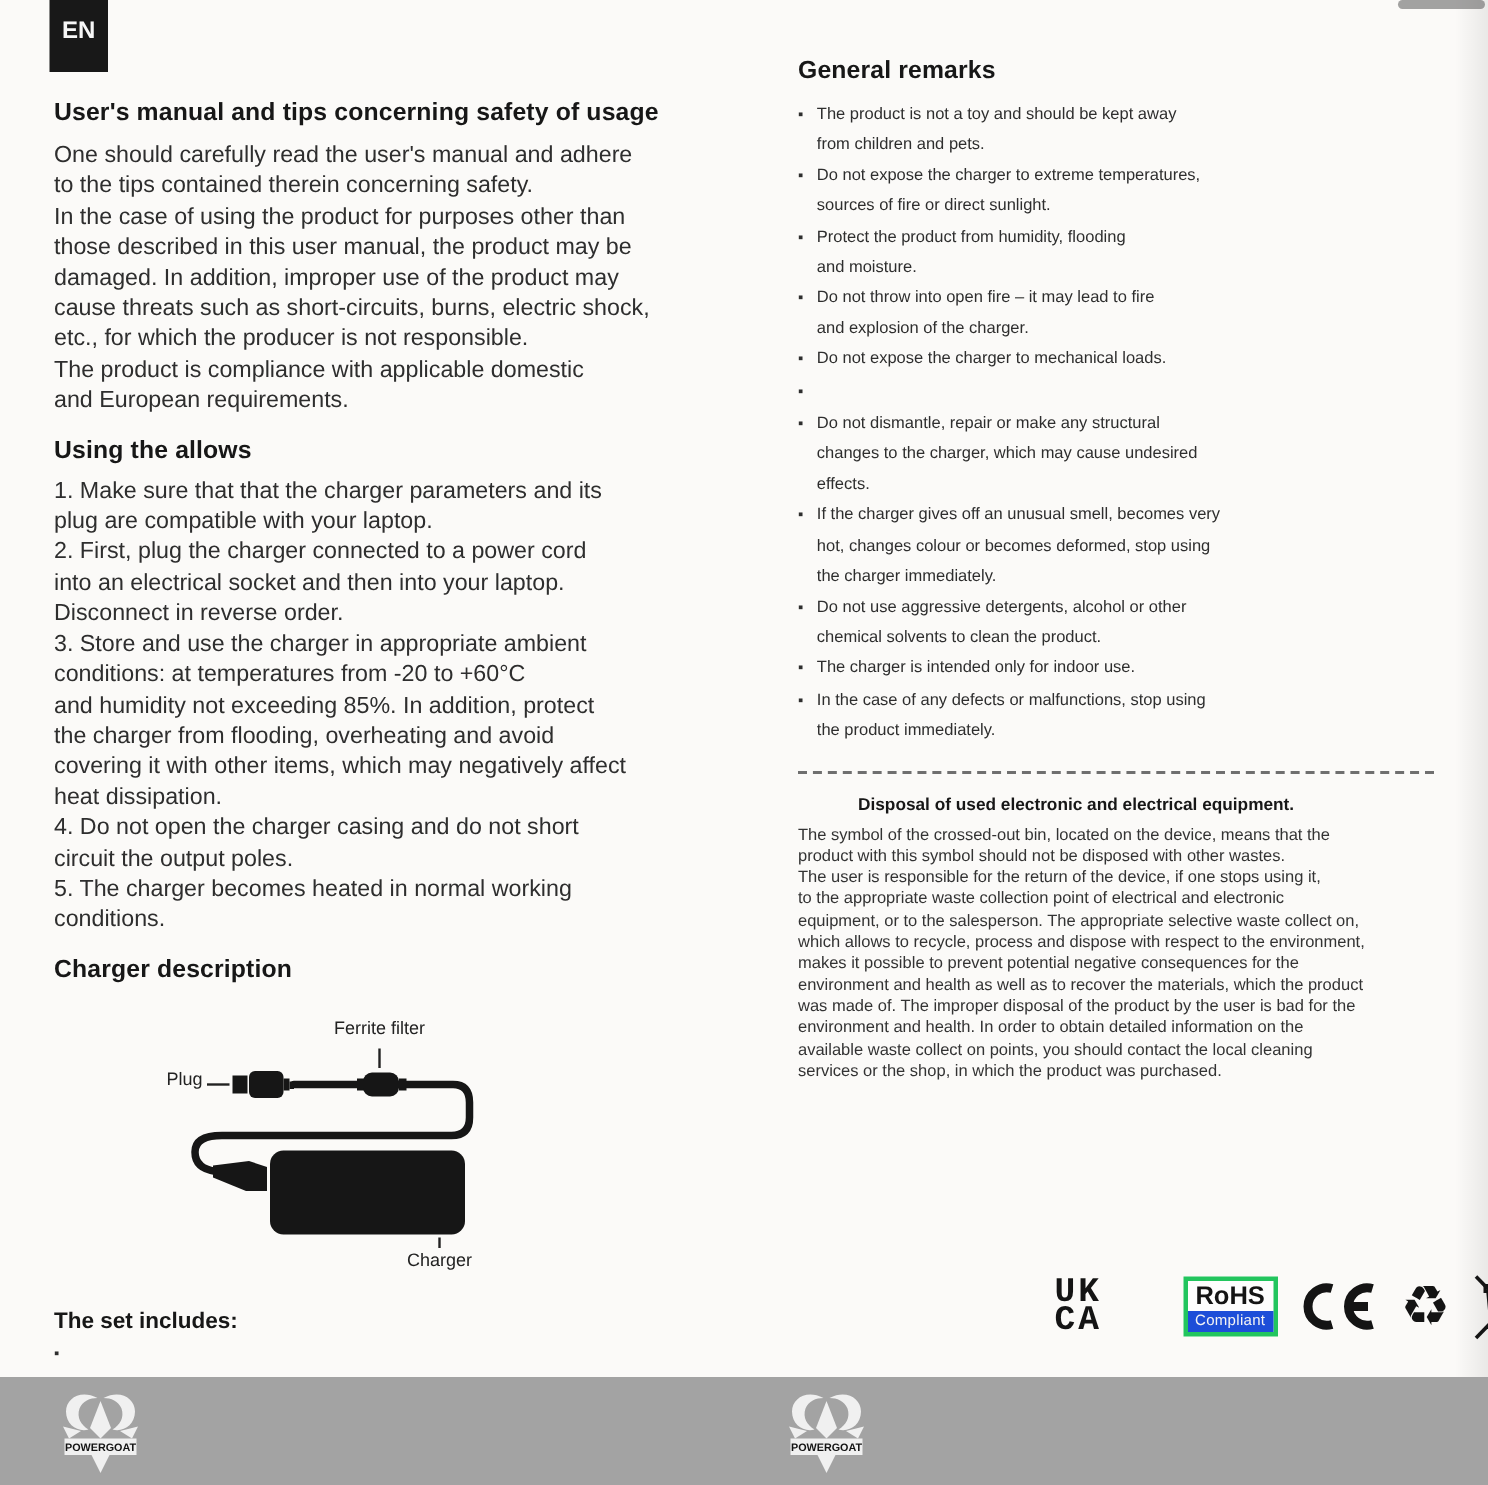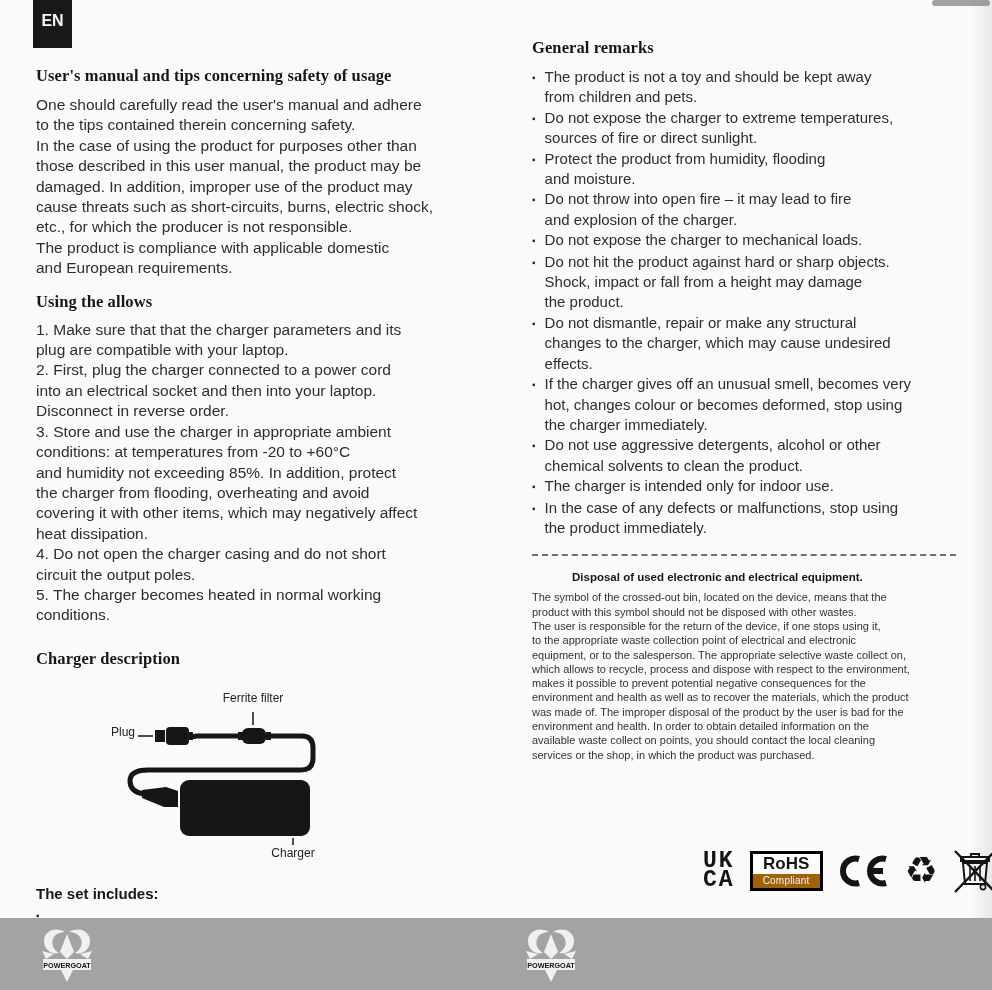--- a/index.html
+++ b/index.html
@@ -15,61 +15,61 @@
   .corner-smudge { position:absolute; right:2px; top:0; width:58px; height:6px;
     background:#5a5a5a; opacity:.55; border-radius:3px; }
 
   .en-badge { position:absolute; left:33px; top:0; width:39px; height:48px;
     background:#181818; color:#f6f6f6; font-weight:bold; font-size:16px;
     display:flex; align-items:flex-end; justify-content:center; padding-bottom:18px; }
 
   .col-left  { position:absolute; left:36px;  top:66px; width:478px; }
   .col-right { position:absolute; left:532px; top:38px; width:436px; }
 
-  h2.sec { font-size:16.5px; font-weight:bold; color:#171717; letter-spacing:.1px;font-family:Liberation Serif, serif; }
+  h2.sec { font-size:16.5px; font-weight:bold; color:#171717; letter-spacing:.1px; }
   .body-text { font-size:15.5px; line-height:20.4px; white-space:pre-line; color:#2e2e2e; }
 
   .col-left h2.first { margin-bottom:9px; }
   .col-left .usage-h { margin-top:13px; margin-bottom:8px; }
-  .col-left .desc-h  { margin-top:23px; }
+  .col-left .desc-h  { margin-top:13px; }
 
   
   .diagram { position:relative; width:345px; height:186px; margin:17px 0 0 44px; }
   .diagram svg { position:absolute; inset:0; }
   .dlabel { position:absolute; font-size:12px; color:#222; white-space:nowrap; }
   .dlabel.ferrite { left:115px; top:5px; width:116px; text-align:center; }
   .dlabel.plug    { left:31px;  top:39px; }
   .dlabel.charger { left:178px; top:160px; width:70px; text-align:center; }
 
   .set-line { display:flex; align-items:flex-start; gap:9px; margin-top:13px;
     font-size:15px;flex-direction:column; }
   .set-line .lbl { font-weight:bold; color:#171717; }
   .set-line .sq { font-size:10px; position:relative; top:-1px; }
 
   
   .col-right h2.sec { margin-bottom:9px; }
   ul.remarks { list-style:none; }
   ul.remarks li { display:flex; gap:9px; }
   ul.remarks .sq { font-size:10px; line-height:20.4px; flex:0 0 auto; padding-top:1px; }
-  ul.remarks .txt { font-size:15px; line-height:20.4px; white-space:pre-line; }
+  ul.remarks .txt { font-size:11px; line-height:20.4px; white-space:pre-line; }
 
   .dash-divider { border-top:2px dashed #6f6f6f; width:424px; margin:16px 0 0 0; }
 
   .disposal-h { font-size:11.5px; font-weight:bold; color:#171717; margin-top:15px;padding-left:40px; }
   .disposal-p { font-size:11px; line-height:14.3px; white-space:pre-line; margin-top:7px;
     color:#333; }
 
   
   .marks { position:absolute; left:703px; top:847px; display:flex; align-items:center;
     gap:15px; height:48px; }
   .ukca { font-weight:bold; font-size:23px; line-height:19px; letter-spacing:2px;
     color:#141414; text-align:left;font-family:Liberation Mono, monospace; }
-  .rohs { width:73px; border:3px solid #000000; background:#fdfdfd; text-align:center; }
+  .rohs { width:63px; border:3px solid #22c55e; background:#fdfdfd; text-align:center;margin-left:39px; }
   .rohs .t { font-size:17px; font-weight:bold; color:#141414; line-height:20px; }
-  .rohs .b { background:#a16207; color:#f4f4f4; font-size:10px; line-height:14px;
+  .rohs .b { background:#1d4ed8; color:#f4f4f4; font-size:10px; line-height:14px;
     letter-spacing:.2px; }
   .recycle { font-size:37px; color:#141414; line-height:40px;
     font-family:"DejaVu Sans", sans-serif; }
 
   
   .footer-bar { position:absolute; left:0; top:918px; width:992px; height:72px;
     background:#a3a3a3; }
   .goat { position:absolute; top:7px; width:54px; height:60px; }
   .goat.g1 { left:40px; }
   .goat.g2 { left:524px; }
@@ -180,23 +180,20 @@
           <span class="sq">▪</span>
           <span class="txt">Do not throw into open fire – it may lead to fire
 and explosion of the charger.</span>
         </li>
       <li>
           <span class="sq">▪</span>
           <span class="txt">Do not expose the charger to mechanical loads.</span>
         </li>
       <li>
           <span class="sq">▪</span>
-          <span class="txt">Do not hit the product against hard or sharp objects.
-Shock, impact or fall from a height may damage
-the product.</span>
         </li>
       <li>
           <span class="sq">▪</span>
           <span class="txt">Do not dismantle, repair or make any structural
 changes to the charger, which may cause undesired
 effects.</span>
         </li>
       <li>
           <span class="sq">▪</span>
           <span class="txt">If the charger gives off an unusual smell, becomes very

